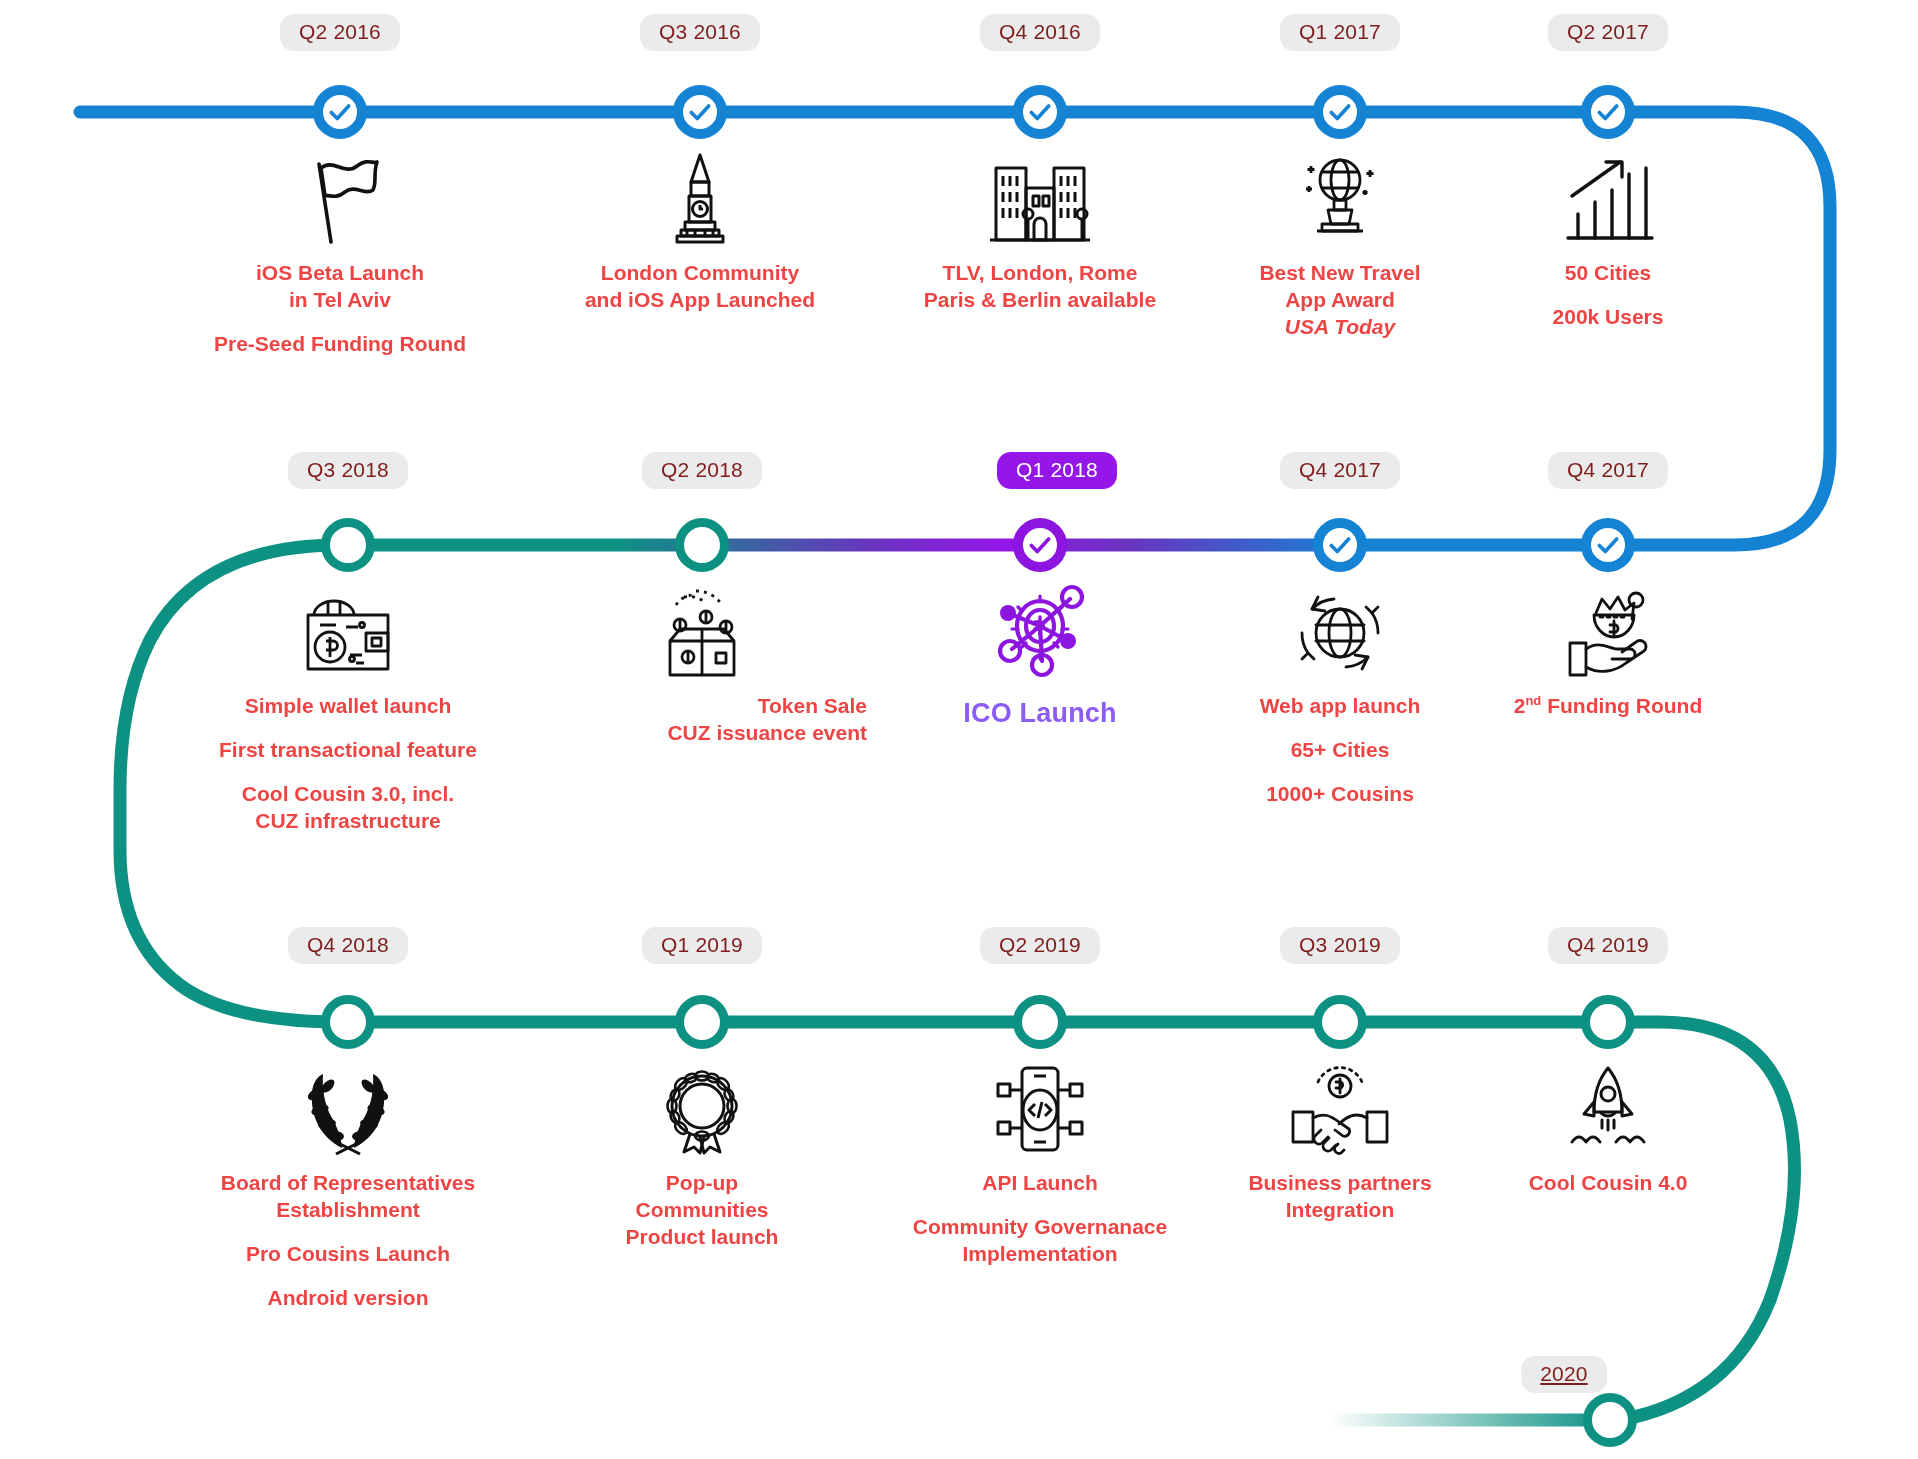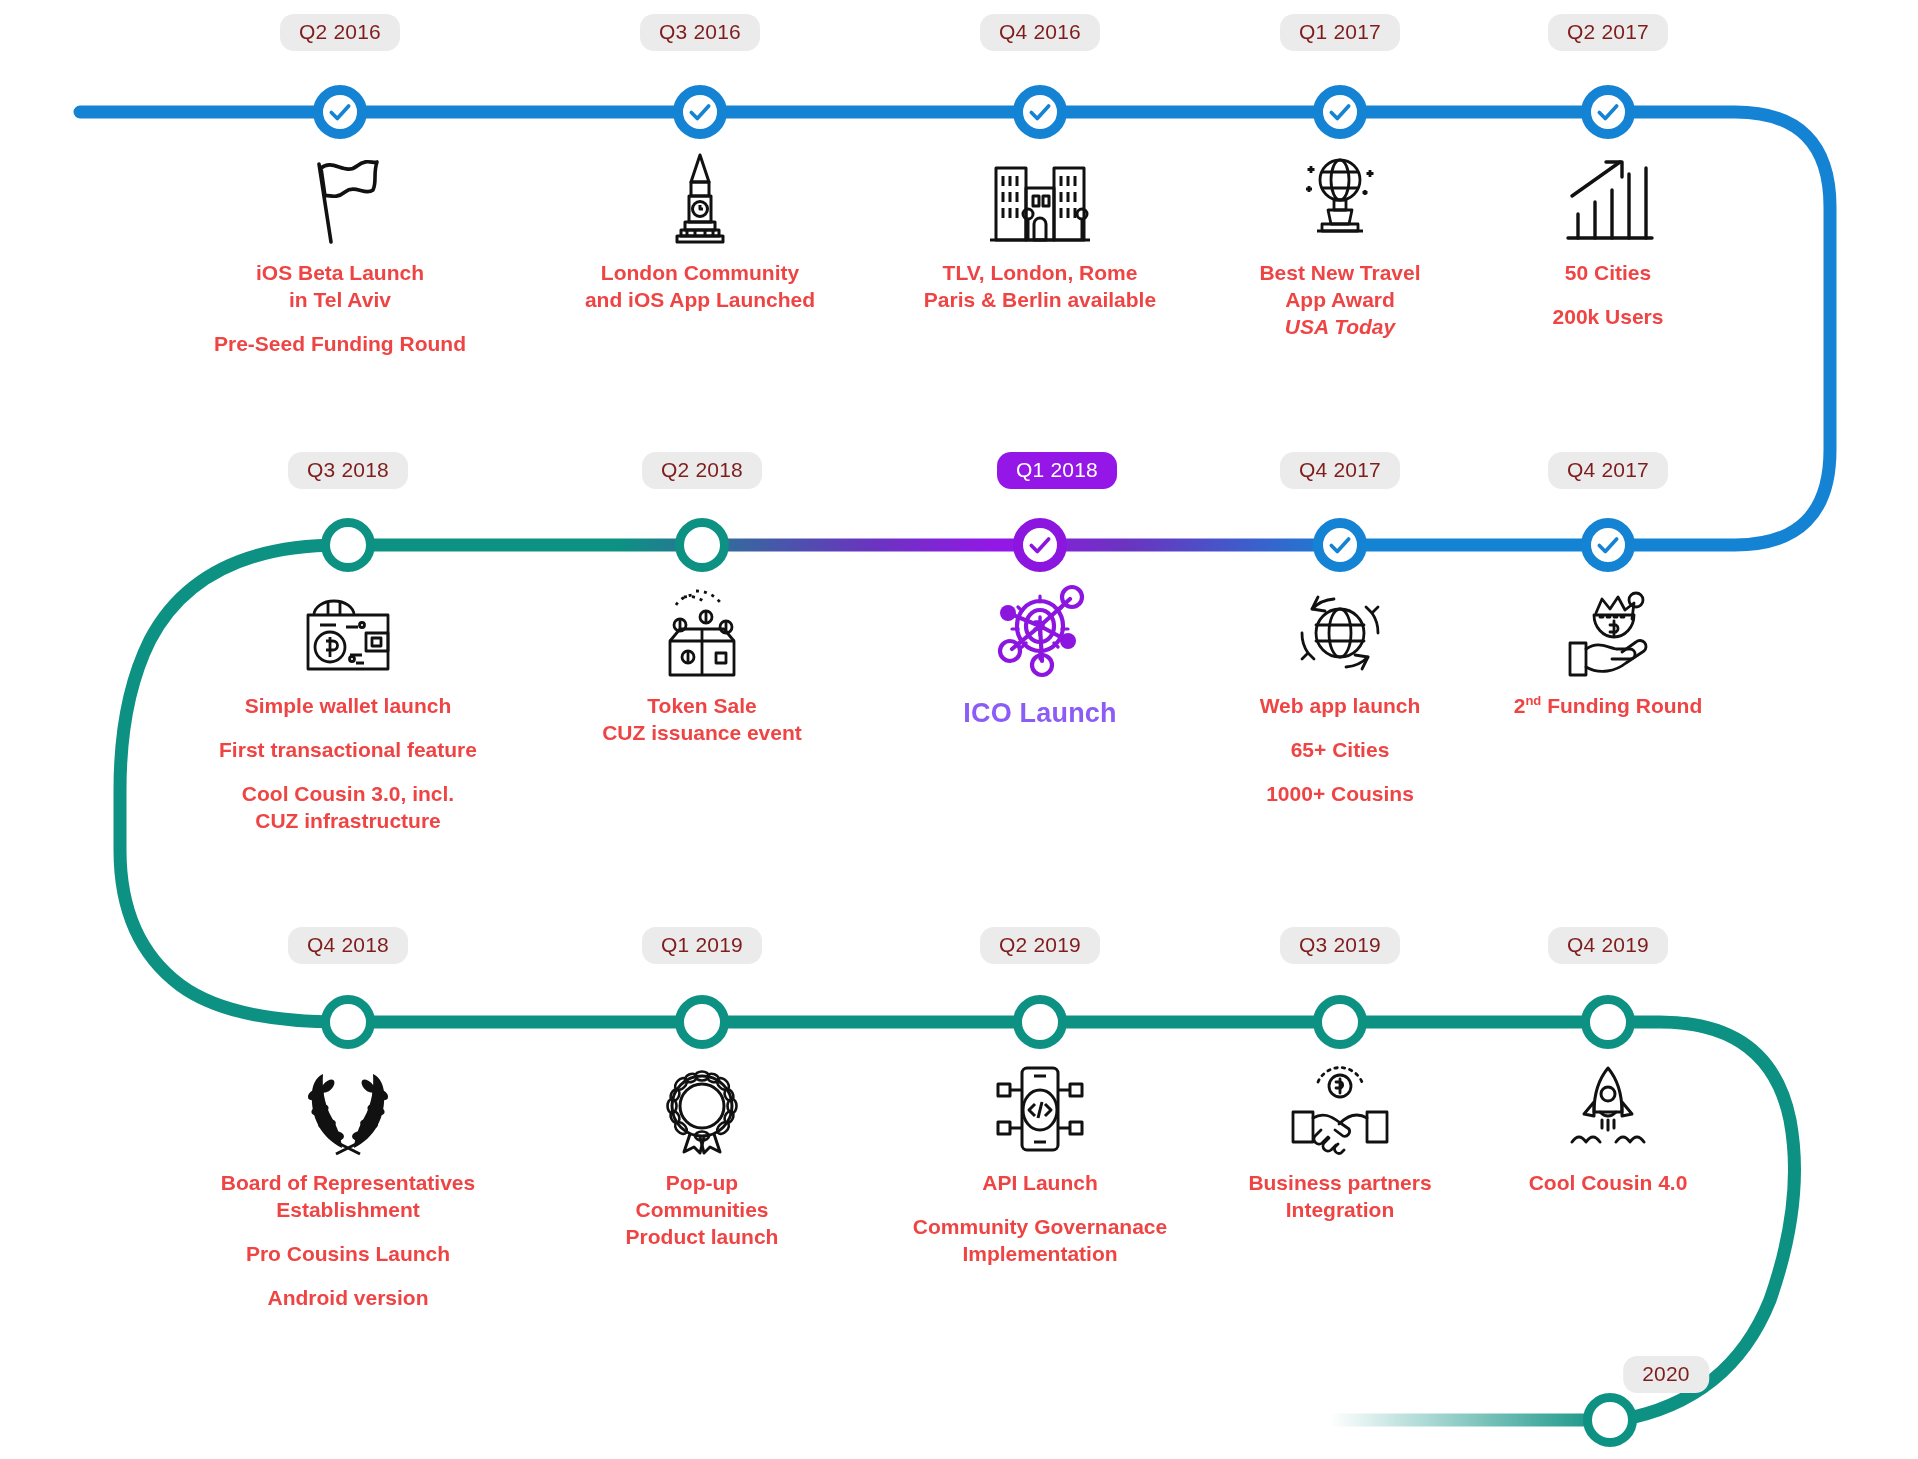--- a/index.html
+++ b/index.html
@@ -278,21 +278,21 @@
       <span class="line gap">First transactional feature</span>
       <span class="line gap">Cool Cousin 3.0, incl.</span>
       <span class="line">CUZ infrastructure</span>
     </div>
   </div>
 
   <div class="pill" style="left:702px;top:452px;">Q2 2018</div>
   <div class="node teal" style="left:702px;top:545px;">
     
   </div>
-  <div class="milestone" style="left:702px;top:583px;">
+  <div class="milestone" style="left:702px;top:583px;text-align:right;">
     <div class="icon">
       <svg width="104" height="92" viewBox="0 0 104 92">
           <g fill="none" stroke="#111" stroke-width="2.8" stroke-linejoin="round">
             <path d="M20 54 h64 v34 h-64 z"></path>
             <path d="M20 54 l10 -12 h44 l10 12"></path>
             <path d="M52 42 v46"></path>
             <circle cx="38" cy="70" r="6"></circle>
             <path d="M38 65 v10"></path>
             <path d="M66 66 h10 v10 h-10 z"></path>
             <path d="M26 18 a22 22 0 0 1 16 -10" stroke-dasharray="3 5"></path>
@@ -548,18 +548,18 @@
             <path d="M14 80 q7 -10 14 0 q7 -10 14 0"></path>
             <path d="M58 80 q7 -10 14 0 q7 -10 14 0"></path>
           </g>
         </svg>
     </div>
     <div class="lines">
       <span class="line">Cool Cousin 4.0</span>
     </div>
   </div>
 
-  <div class="pill" style="left:1666px;top:1356px;">2020</div>
+  <div class="pill" style="left:1564px;top:1356px;text-decoration:underline;">2020</div>
   <div class="node teal" style="left:1610px;top:1420px;">
     
   </div>
 
 </div>
 
 </body></html>

